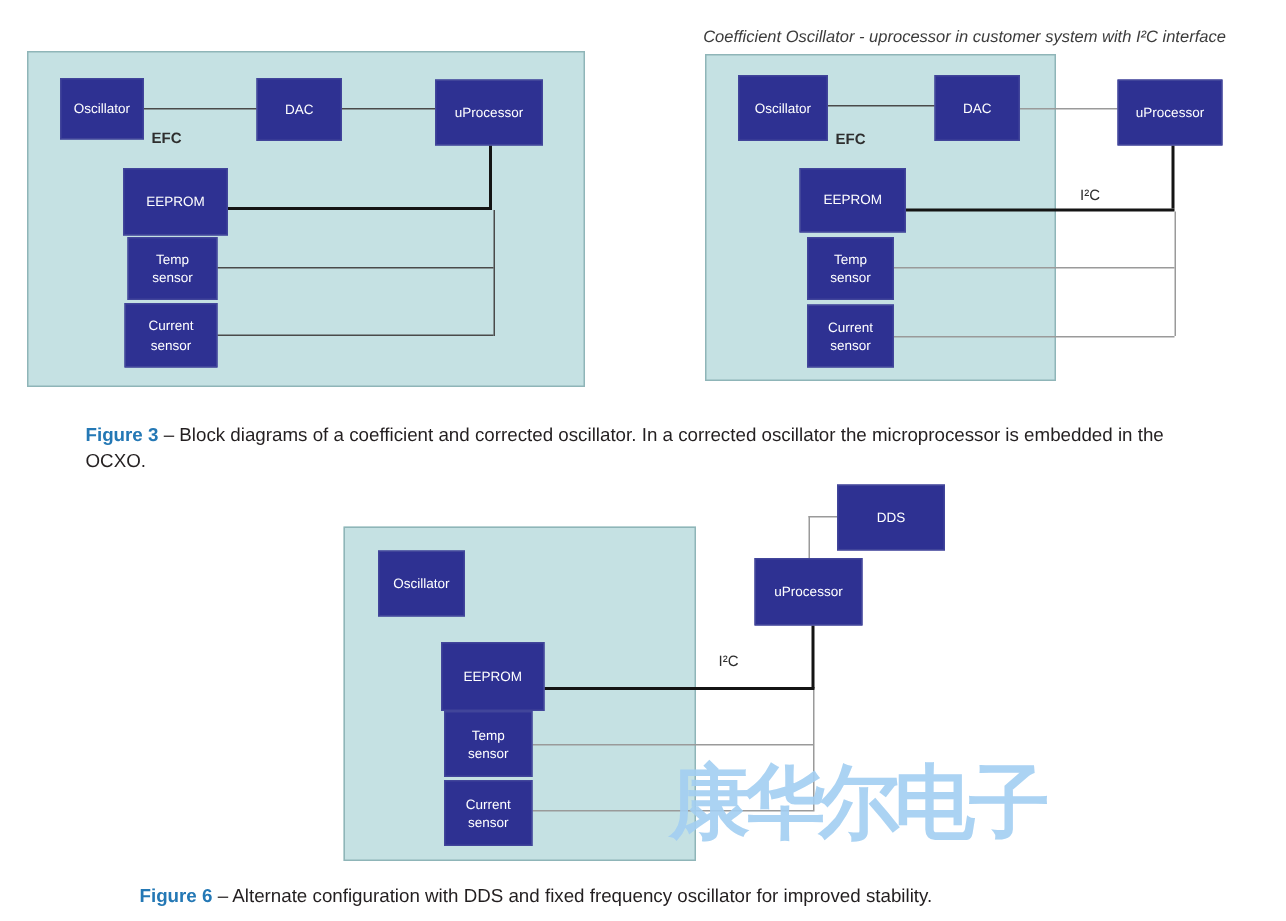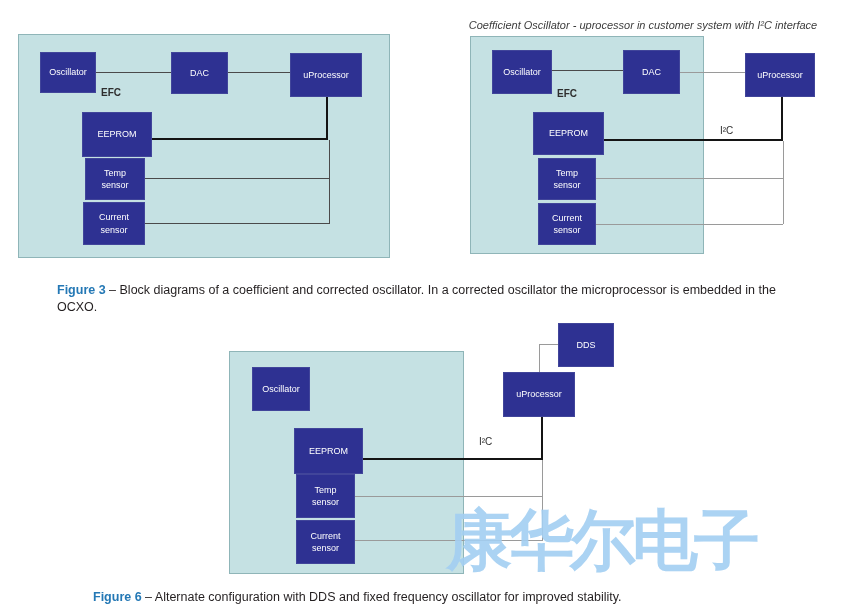--- a/index.html
+++ b/index.html
@@ -29,21 +29,21 @@
   .h-thick { height:2px; background:#141414; }
   .v-thick { width:2px;  background:#141414; }
   .small-label { position:absolute; font-size:10px; color:#2e2e2e; z-index:3; }
   .efc { font-weight:bold;margin-top:35px; }
   .caption {
     position:absolute; font-size:12.5px; color:#231f20; line-height:17px; z-index:6;
   }
   .caption .fig { font-weight:bold; color:#2478b5; }
   .nowrap { white-space:nowrap; }
   .watermark {
-    position:absolute; left:446px; top:508px; font-size:66px; font-weight:bold;
+    position:absolute; left:446px; top:508px; font-size:54px; font-weight:bold;
     color:#a3cff2; letter-spacing:-4px; line-height:1; z-index:5;
     white-space:nowrap; opacity:0.9; font-family:"DejaVu Sans", sans-serif;
   }
 </style>
 </head>
 <body>
 
 <div id="page">
 
   <div class="panel" style="left:18px; top:34px; width:372px; height:224px;"></div>
@@ -96,21 +96,21 @@
 
   <div class="ln h-gray" style="left:539px; top:344px; width:19px;"></div>
   <div class="ln v-gray" style="left:539px; top:344px; height:28px;"></div>
   <div class="ln v-thick" style="left:541px; top:417px; height:42px;"></div>
   <div class="ln h-thick" style="left:363px; top:458px; width:180px;"></div>
   <div class="ln v-gray" style="left:542px; top:460px; height:81px;"></div>
   <div class="ln h-gray" style="left:355px; top:496px; width:187px;"></div>
   <div class="ln h-gray" style="left:355px; top:540px; width:187px;"></div>
 
   <div class="block" style="left:252px; top:367px; width:58px; height:44px;">Oscillator</div>
-  <div class="block" style="left:558px; top:323px; width:56px; height:44px;">DDS</div>
+  <div class="block" style="left:558px; top:323px; width:72px; height:44px;">DDS</div>
   <div class="block" style="left:503px; top:372px; width:72px; height:45px;">uProcessor</div>
   <div class="block" style="left:294px; top:428px; width:69px; height:46px;">EEPROM</div>
   <div class="block" style="left:296px; top:474px; width:59px; height:44px;">Temp
 sensor</div>
   <div class="block" style="left:296px; top:520px; width:59px; height:44px;">Current
 sensor</div>
 
   <div class="small-label" style="left:479px; top:436px;">I²C</div>
 
   <div class="watermark">康华尔电子</div>

